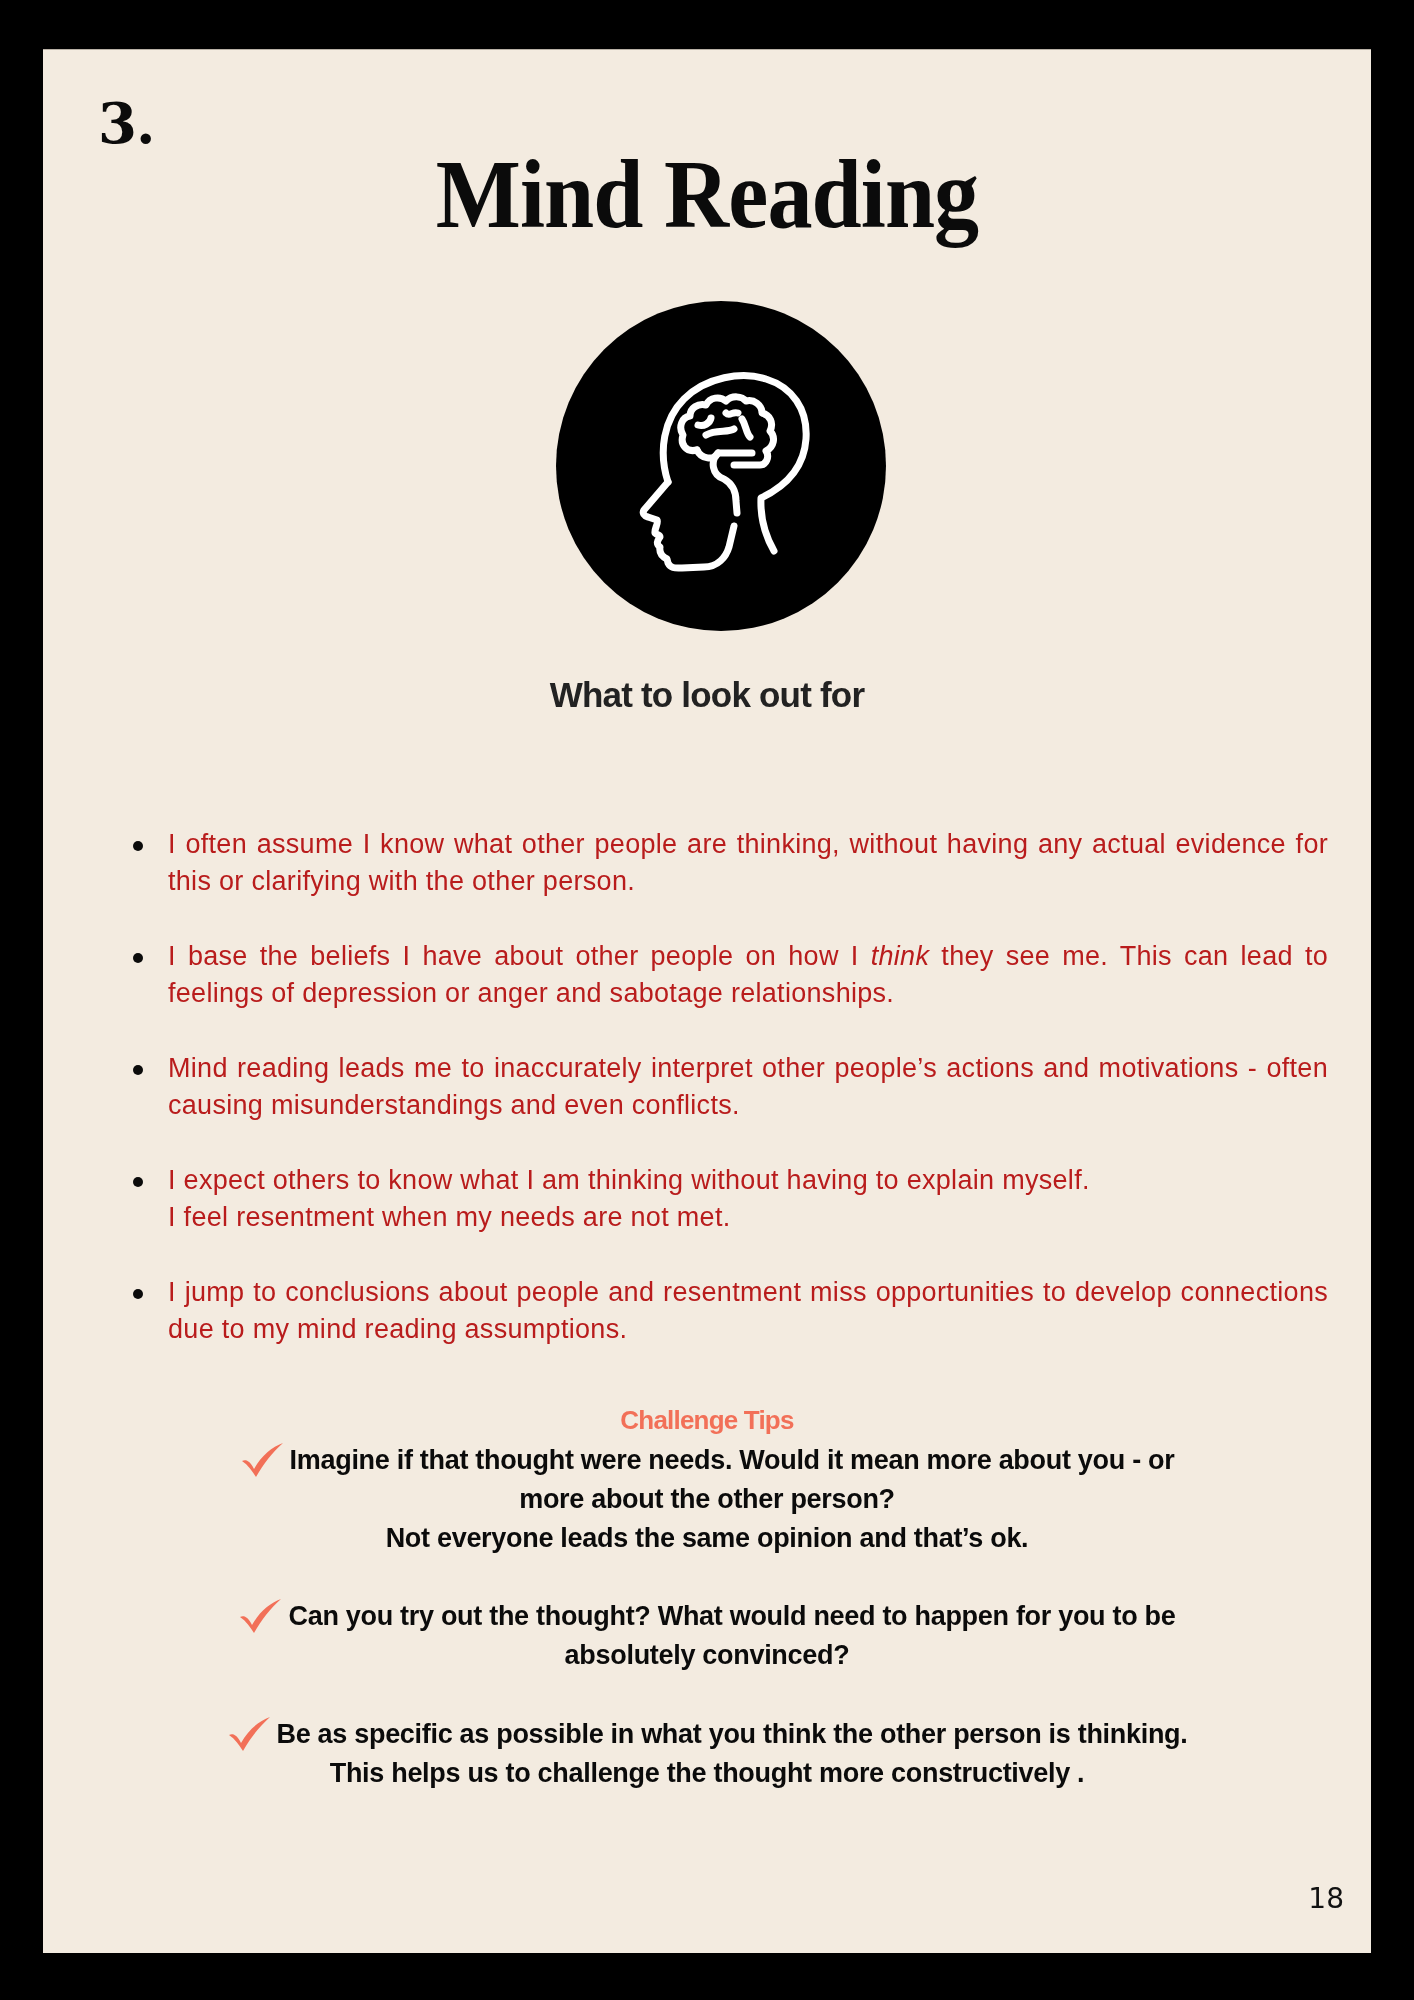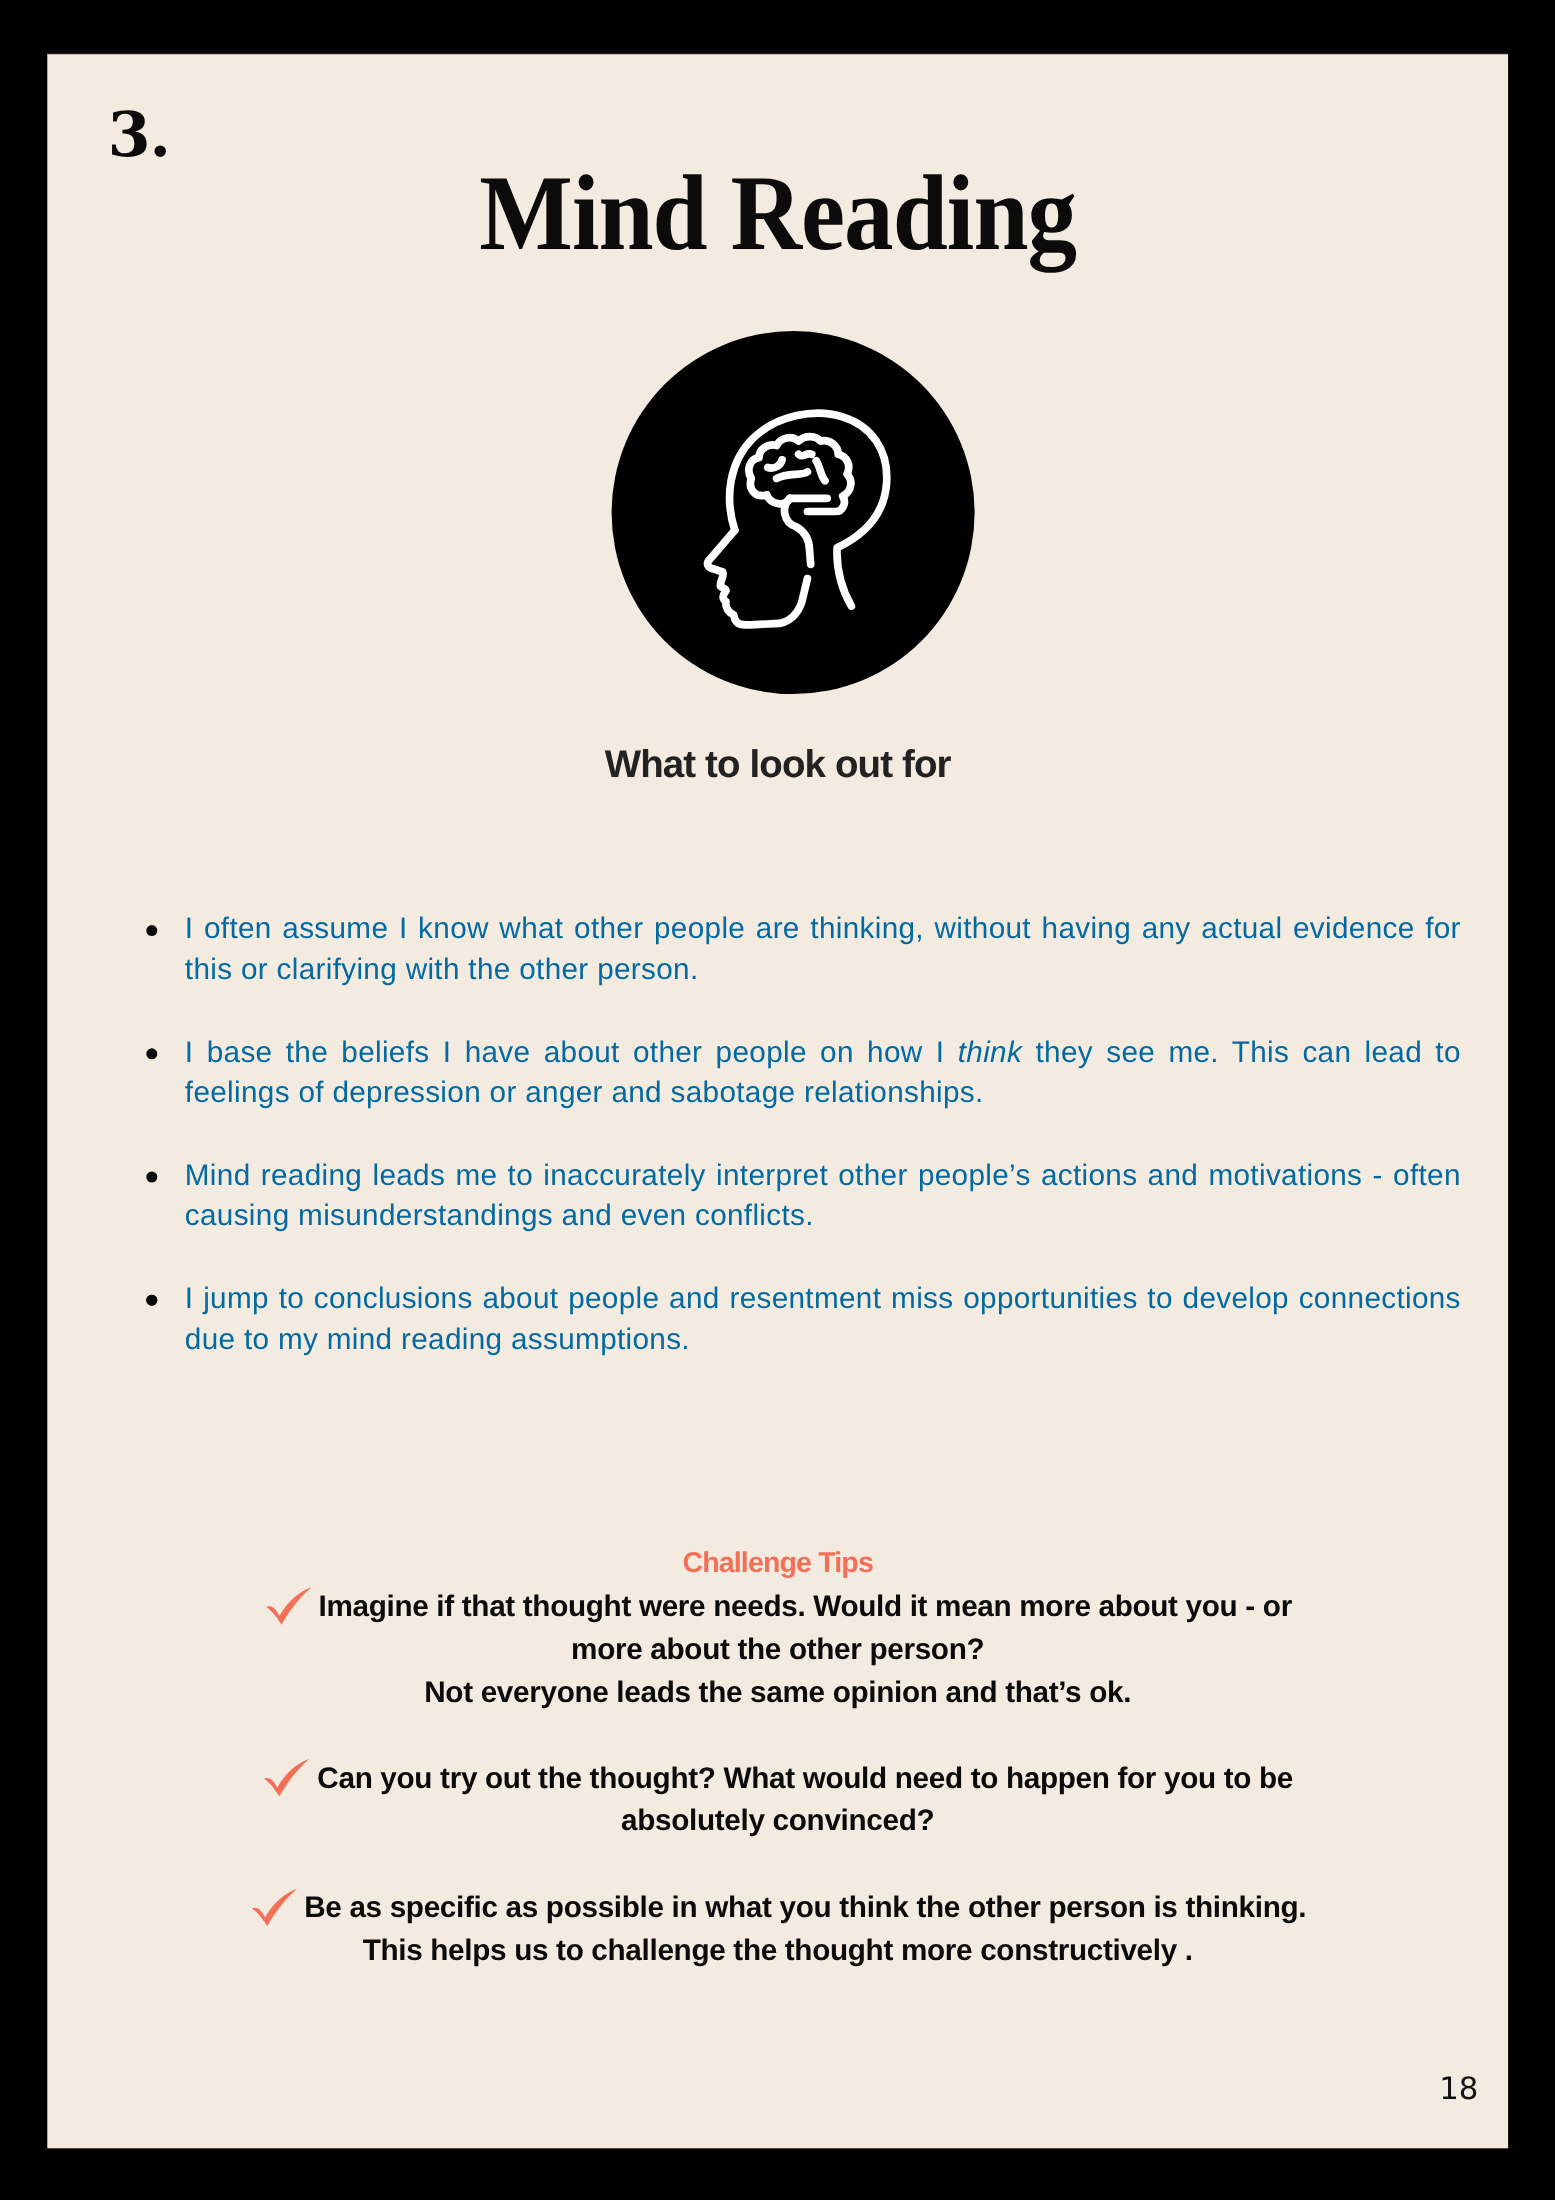--- a/index.html
+++ b/index.html
@@ -82,21 +82,21 @@
     width: 1160px;
     margin: 0;
     padding: 0;
     list-style: none;
   }
   .bullet-item {
     position: relative;
     font-family: "Liberation Sans", "DejaVu Sans", sans-serif;
     font-size: 27px;
     line-height: 37px;
-    color: #0369a1;
+    color: #b91c1c;
     text-align: justify;
     margin-bottom: 38px;
     letter-spacing: 0.3px;
   }
   .bullet-dot {
     position: absolute;
     left: -35px;
     top: 15px;
     width: 10px;
     height: 10px;
@@ -186,20 +186,21 @@
     <li class="bullet-item">
       <span class="bullet-dot"></span>
       <span class="bullet-text"><span> I base the beliefs I have about other people on how I </span><em>think</em><span> they see me.  This can lead to feelings of depression or anger and sabotage relationships.</span></span>
     </li>
     <li class="bullet-item">
       <span class="bullet-dot"></span>
       <span class="bullet-text">Mind reading leads me to inaccurately interpret other people’s actions and motivations - often causing misunderstandings and even conflicts.</span>
     </li>
     <li class="bullet-item" style="text-align:left;">
       <span class="bullet-dot"></span>
+      <span class="bullet-text"><span>I expect others to know what I am thinking without having to explain myself.</span><br><span>I feel resentment when my needs are not met.</span></span>
     </li>
     <li class="bullet-item">
       <span class="bullet-dot"></span>
       <span class="bullet-text">I jump to conclusions about people and resentment miss opportunities to develop connections due to my mind reading assumptions.</span>
     </li>
   </ul>
 
   <div class="challenge-heading">Challenge Tips</div>
 
   <div class="tips">

